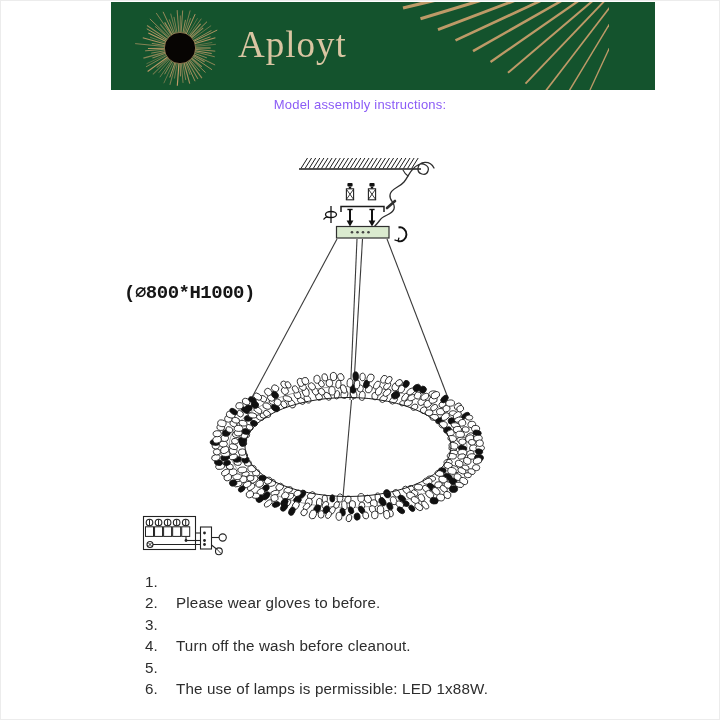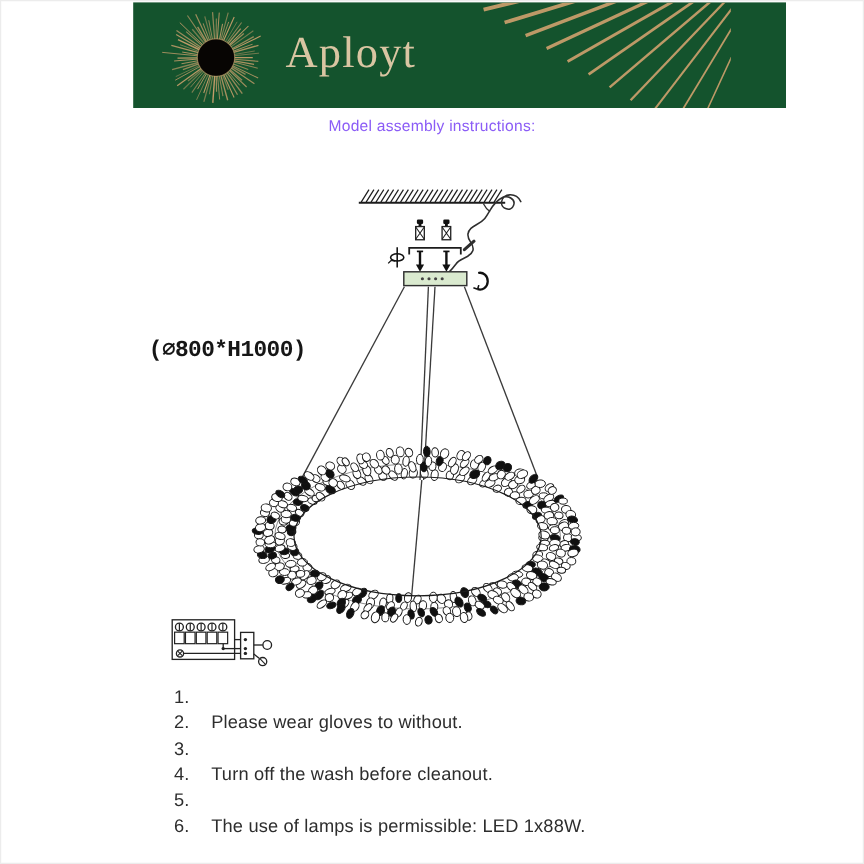--- a/index.html
+++ b/index.html
@@ -593,21 +593,21 @@
     <line x1="216.6" y1="548.9" x2="221.2" y2="553.7" stroke-width="0.9"></line>
   </g>
 </svg>
 
 <div class="instructions">
   <div class="inst-row">
     <span class="inst-num">1.</span>
   </div>
   <div class="inst-row">
     <span class="inst-num">2.</span>
-    <span>Please wear gloves to without.</span>
+    <span>Please wear gloves to before.</span>
   </div>
   <div class="inst-row">
     <span class="inst-num">3.</span>
   </div>
   <div class="inst-row">
     <span class="inst-num">4.</span>
     <span>Turn off the wash before cleanout.</span>
   </div>
   <div class="inst-row">
     <span class="inst-num">5.</span>

